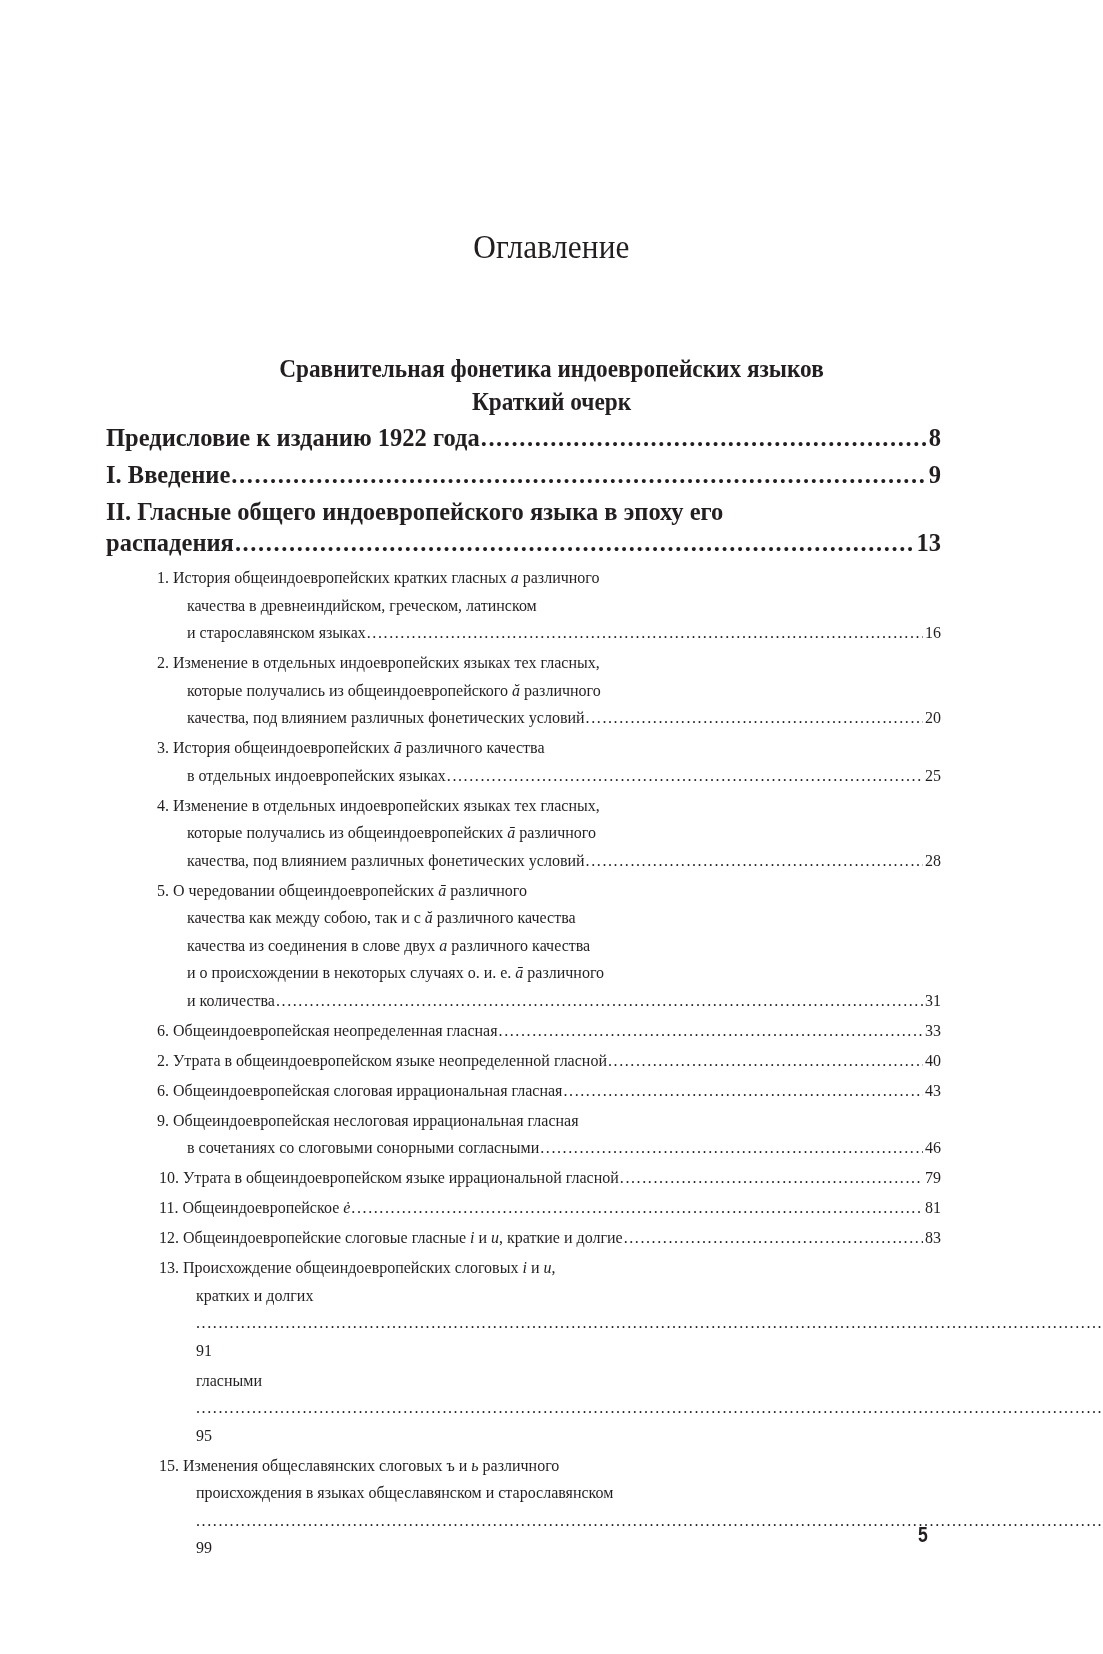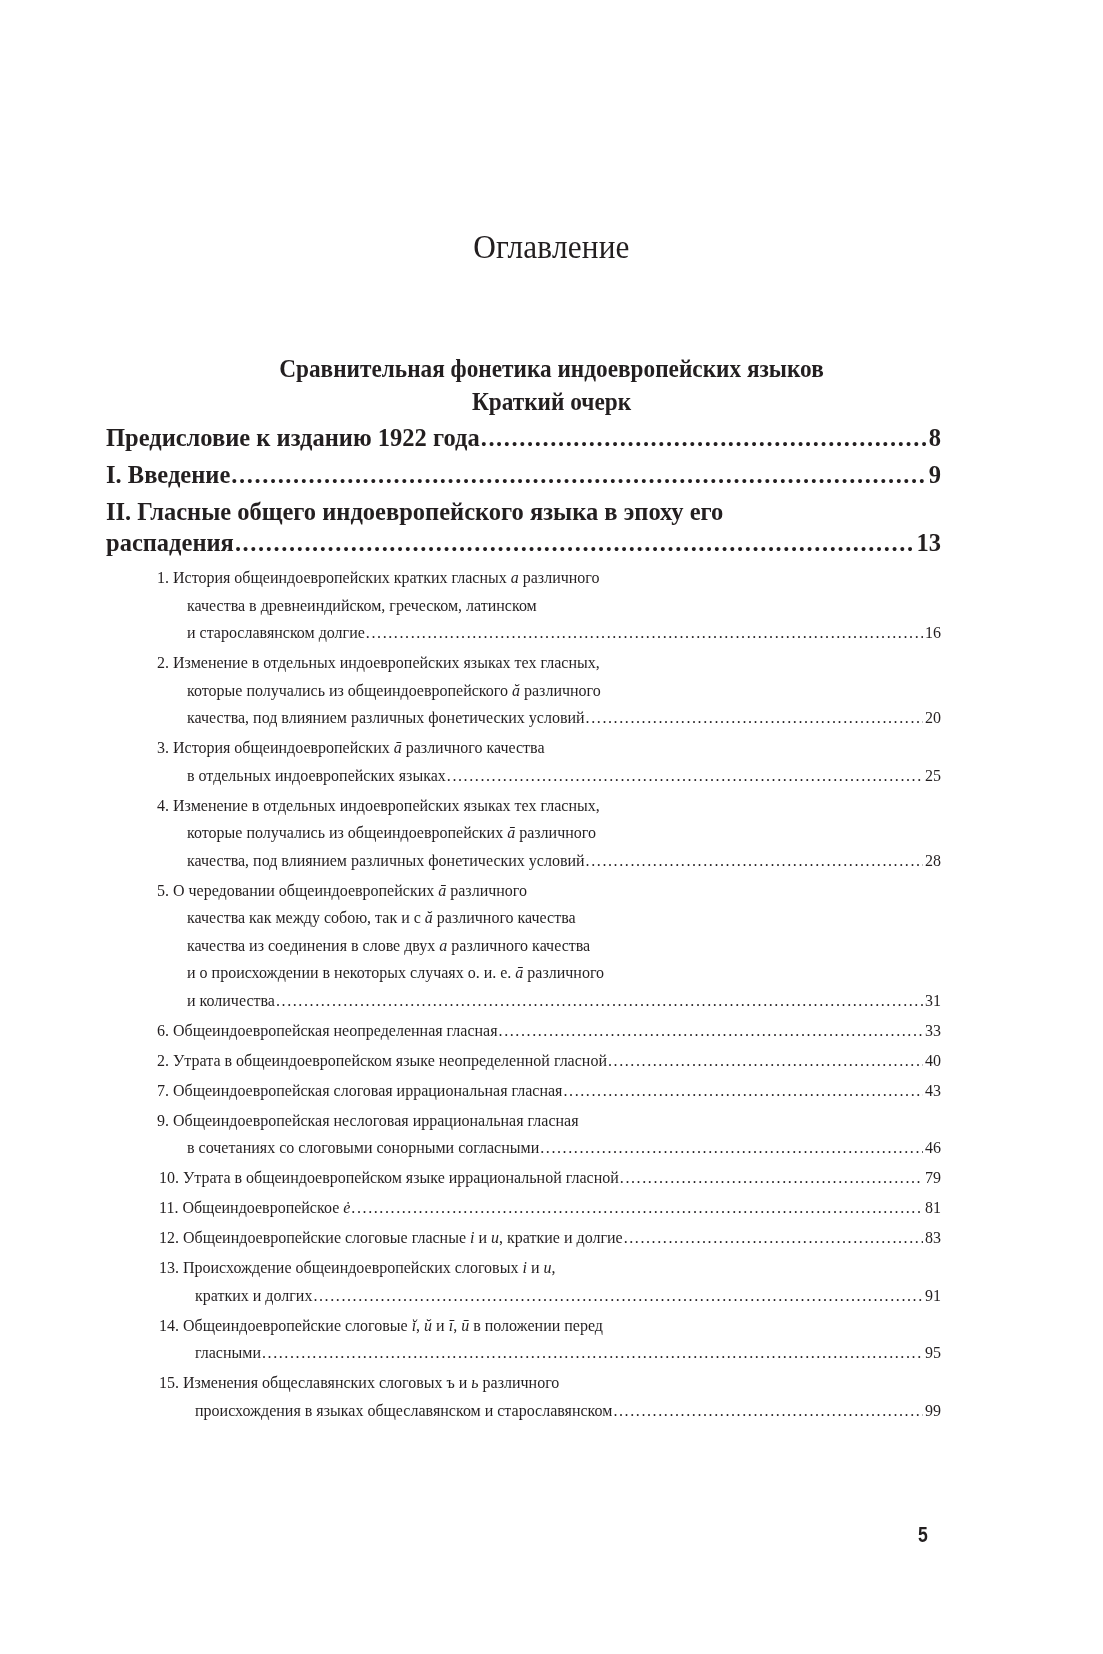--- a/index.html
+++ b/index.html
@@ -76,21 +76,21 @@
     .leader::after {
       content: "........................................................................................................................................................................................................................................";
     }
     .pg {
       flex: 0 0 auto;
       text-align: right;
     }
     .minor .first-line { padding-left: 51px; }
     .minor .cont-line { padding-left: 81px; }
     .minor.two-digit .first-line { padding-left: 53px; }
-    .minor.two-digit .cont-line { padding-left: 89px; }
+    .minor.two-digit .cont-line { padding-left: 89px; flex-direction: column; }
     .major .cont-line { padding-left: 0; }
     i { font-style: italic; }
     .folio {
       position: absolute;
       top: 1522px;
       left: 918px;
       font-family: "Liberation Sans", "DejaVu Sans", sans-serif;
       font-weight: bold;
       font-size: 22px;
       transform: scaleX(0.8);
@@ -133,21 +133,21 @@
       </div>
     </div>
     <div class="toc-entry minor">
       <div class="line first-line">
         <span class="txt">1. История общеиндоевропейских кратких гласных <i>а</i> различного</span>
       </div>
       <div class="line cont-line">
         <span class="txt">качества в древнеиндийском, греческом, латинском</span>
       </div>
       <div class="line cont-line">
-        <span class="txt">и старославянском долгие</span>
+        <span class="txt">и старославянском языках</span>
         <span class="leader"></span>
         <span class="pg">16</span>
       </div>
     </div>
     <div class="toc-entry minor">
       <div class="line first-line">
         <span class="txt">2. Изменение в отдельных индоевропейских языках тех гласных,</span>
       </div>
       <div class="line cont-line">
         <span class="txt">которые получались из общеиндоевропейского <i>ă</i> различного</span>
@@ -209,21 +209,21 @@
     </div>
     <div class="toc-entry minor">
       <div class="line first-line">
         <span class="txt">2. Утрата в общеиндоевропейском языке неопределенной гласной</span>
         <span class="leader"></span>
         <span class="pg">40</span>
       </div>
     </div>
     <div class="toc-entry minor">
       <div class="line first-line">
-        <span class="txt">7. Общеиндоевропейская слоговая иррациональная гласная</span>
+        <span class="txt">6. Общеиндоевропейская слоговая иррациональная гласная</span>
         <span class="leader"></span>
         <span class="pg">43</span>
       </div>
     </div>
     <div class="toc-entry minor">
       <div class="line first-line">
         <span class="txt">9. Общеиндоевропейская неслоговая иррациональная гласная</span>
       </div>
       <div class="line cont-line">
         <span class="txt">в сочетаниях со слоговыми сонорными согласными </span>
@@ -256,23 +256,20 @@
       <div class="line first-line">
         <span class="txt">13. Происхождение общеиндоевропейских слоговых <i>i</i> и <i>u</i>,</span>
       </div>
       <div class="line cont-line">
         <span class="txt">кратких и долгих</span>
         <span class="leader"></span>
         <span class="pg">91</span>
       </div>
     </div>
     <div class="toc-entry minor two-digit">
-      <div class="line first-line">
-        <span class="txt">14. Общеиндоевропейские слоговые <i>ĭ</i>, <i>ŭ</i> и <i>ī</i>, <i>ū</i> в положении перед</span>
-      </div>
       <div class="line cont-line">
         <span class="txt">гласными</span>
         <span class="leader"></span>
         <span class="pg">95</span>
       </div>
     </div>
     <div class="toc-entry minor two-digit">
       <div class="line first-line">
         <span class="txt">15. Изменения общеславянских слоговых ъ и <i>ь</i> различного</span>
       </div>

